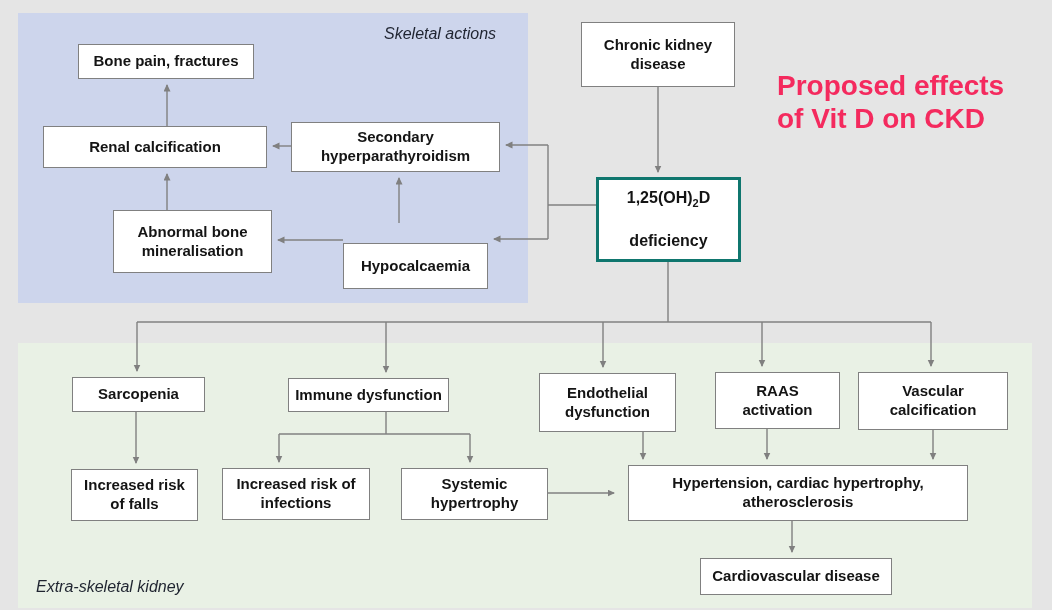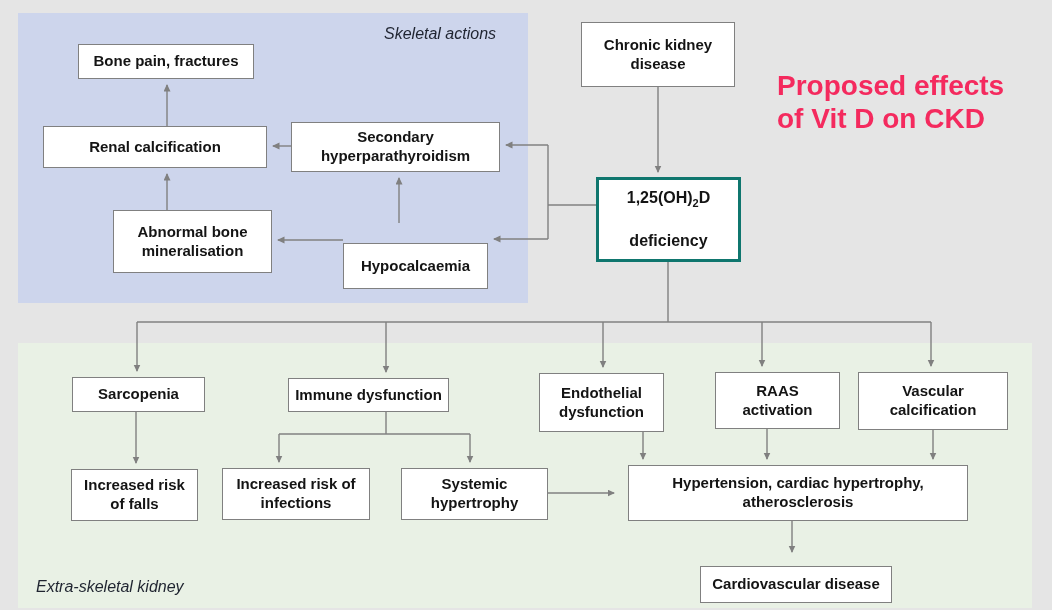--- a/index.html
+++ b/index.html
@@ -55,28 +55,28 @@
   .n-bone       { left: 78px;  top: 44px;  width: 176px; height: 35px; }
   .n-renal      { left: 43px;  top: 126px; width: 224px; height: 42px; }
   .n-secondary  { left: 291px; top: 122px; width: 209px; height: 50px; }
   .n-abnormal   { left: 113px; top: 210px; width: 159px; height: 63px; }
   .n-hypo       { left: 343px; top: 223px; width: 145px; height: 46px; margin-top: 20px; }
   .n-ckd        { left: 581px; top: 22px;  width: 154px; height: 65px; }
   .n-deficiency { left: 596px; top: 177px; width: 145px; height: 85px;
                   border: 3px solid #0f766e; font-weight: bold; font-size: 16px; }
   .n-sarcopenia { left: 72px;  top: 377px; width: 133px; height: 35px; }
   .n-immune     { left: 288px; top: 378px; width: 161px; height: 34px; }
-  .n-endo       { left: 539px; top: 373px; width: 125px; height: 59px; }
+  .n-endo       { left: 539px; top: 373px; width: 137px; height: 59px; }
   .n-raas       { left: 695px; top: 372px; width: 125px; height: 57px; margin-left: 20px; }
   .n-vascular   { left: 858px; top: 372px; width: 150px; height: 58px; }
   .n-falls      { left: 71px;  top: 469px; width: 127px; height: 52px; }
   .n-infections { left: 222px; top: 468px; width: 148px; height: 52px; }
   .n-systemic   { left: 401px; top: 468px; width: 147px; height: 52px; }
   .n-hypertension { left: 620px; top: 465px; width: 340px; height: 56px; margin-left: 8px; }
-  .n-cvd        { left: 700px; top: 558px; width: 192px; height: 37px; margin-top: 8px; }
+  .n-cvd        { left: 700px; top: 558px; width: 192px; height: 37px; }
 
   .def-text sub { font-size: 11px; }
 
   #connector-layer {
     position: absolute;
     left: 0; top: 0;
     width: 1052px; height: 610px;
     pointer-events: none;
   }
 </style>

